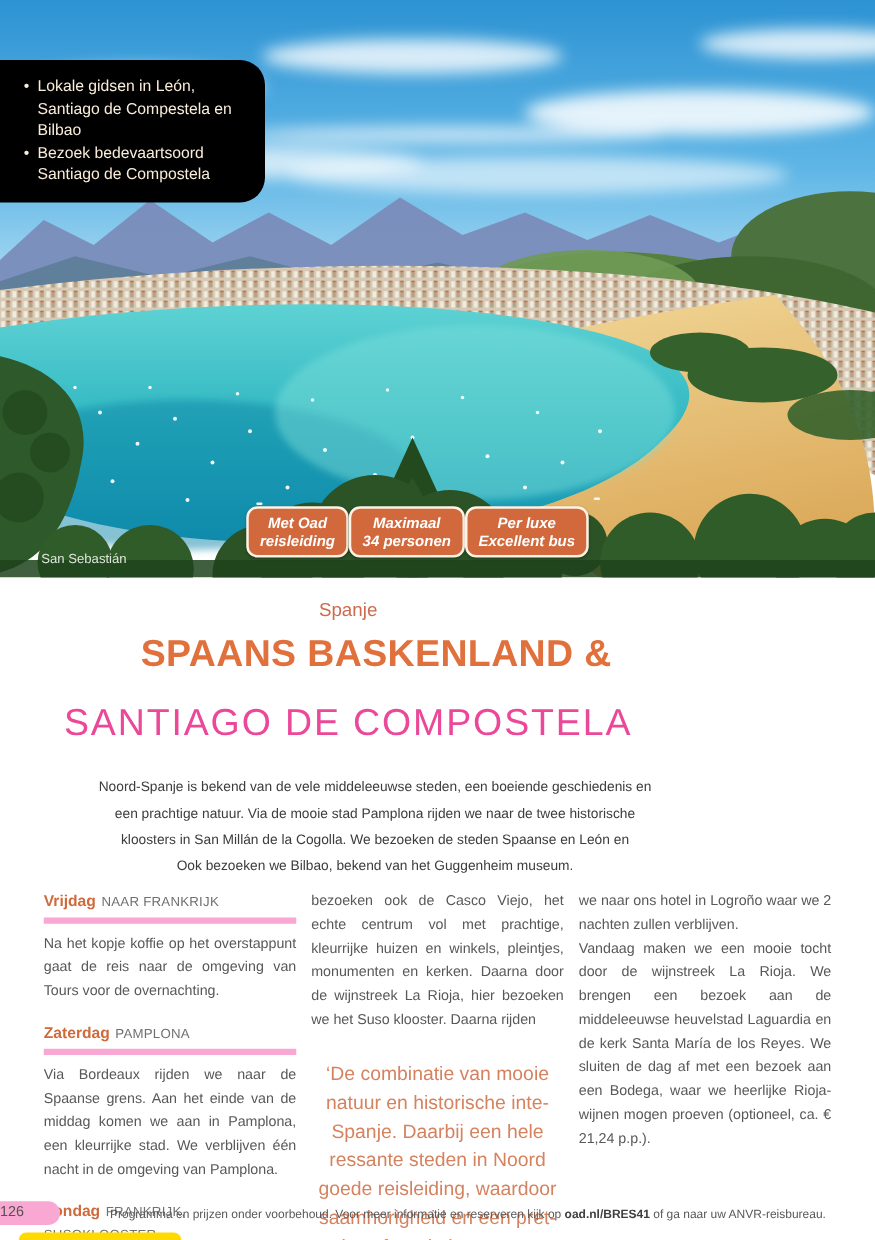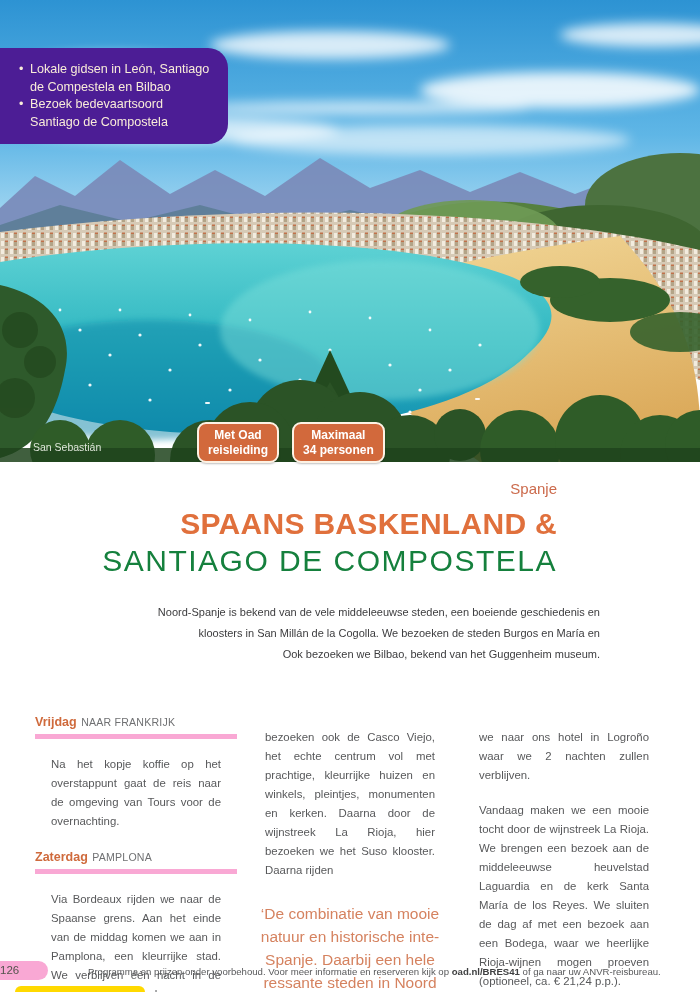--- a/index.html
+++ b/index.html
@@ -3,44 +3,44 @@
 <meta charset="utf-8">
 <style>
   html,body{margin:0;padding:0;background:#ffffff;}
   .page{position:relative;width:700px;height:992px;background:#ffffff;overflow:hidden;
         font-family:"Liberation Sans",sans-serif;}
 
   
   .hero{position:absolute;top:0;left:0;width:700px;height:462px;}
   .hero svg{display:block;width:100%;height:100%;}
 
-  .callout{position:absolute;top:48px;left:0;width:228px;box-sizing:border-box;
-           background:#4c1d95;border-radius:0 20px 20px 0;padding:13px 12px 13px 19px;
+  .callout{position:absolute;top:48px;left:0;width:212px;box-sizing:border-box;
+           background:#000000;border-radius:0 20px 20px 0;padding:13px 12px 13px 19px;
            color:#f9ecd9;}
   .callout ul{margin:0;padding:0;list-style:none;}
   .callout li{font-size:12.6px;line-height:17.5px;padding-left:11px;position:relative;}
   .callout li::before{content:"•";position:absolute;left:0;}
 
-  .badges{position:absolute;top:422px;left:197px;display:flex;gap:13px;}
+  .badges{position:absolute;top:405px;left:197px;display:flex;font-style:italic;}
   .badge{background:#d2693c;border:2px solid #fdf2e4;border-radius:9px;color:#fff;
          font-weight:bold;font-size:12px;line-height:14.5px;text-align:center;
          padding:4px 9px;box-shadow:0 1px 2px rgba(0,0,0,.25);}
   .caption{position:absolute;left:33px;top:441px;color:#e9efe4;font-size:10.5px;opacity:.95;}
 
   
-  .head{position:absolute;top:462px;left:0;width:557px;text-align:right;}
+  .head{position:absolute;top:462px;left:0;width:557px;text-align:center;}
   .kicker{color:#cc6b4d;font-size:15px;margin-top:18px;}
   .title1{color:#e0703c;font-size:30px;font-weight:bold;letter-spacing:.3px;margin-top:10px;margin-left:45px;}
-  .title2{color:#15803d;font-size:30px;font-weight:normal;letter-spacing:1.5px;margin-top:3px;}
+  .title2{color:#ec4899;font-size:30px;font-weight:normal;letter-spacing:1.5px;margin-top:21px;}
   .intro{margin:24px auto 0;width:600px;color:#3c3c3e;font-size:11px;line-height:21px;}
 
   
   .columns{position:absolute;top:712px;left:35px;width:630px;display:flex;gap:12px;}
   .col{flex:0 0 202px;width:202px;}
-  .p{font-size:11.4px;line-height:19px;color:#57585a;text-align:justify;margin:16px;}
+  .p{font-size:11.4px;line-height:19px;color:#57585a;text-align:justify;margin:0;}
   .dayhead{margin-top:14px;padding-bottom:4px;border-bottom:5px solid #f9a8d4;margin-bottom:7px;}
   .dayhead.first{margin-top:0;}
   .day{color:#cf6a3c;font-weight:bold;font-size:12.5px;}
   .sub{color:#6f7072;font-size:10.6px;letter-spacing:.2px;}
   .quote{margin-top:22px;text-align:center;color:#d5825f;font-size:15.5px;line-height:23px;}
 
   
   .footer-num{position:absolute;left:0;top:961px;width:48px;height:19px;background:#f9a8d4;
               border-radius:0 10px 10px 0;color:#53544d;font-size:11.5px;line-height:19px;
               text-align:left;}
@@ -206,32 +206,37 @@
 
     <div class="badges">
       <div class="badge">
         <div>Met Oad</div>
         <div>reisleiding</div>
       </div>
       <div class="badge">
         <div>Maximaal</div>
         <div>34 personen</div>
       </div>
+      <div class="badge">
+        <div>Per luxe</div>
+        <div>Excellent bus</div>
+      </div>
     </div>
 
     <div class="caption">San Sebastián</div>
   </div>
 
   <div class="head">
     <div class="kicker">Spanje</div>
     <div class="title1">SPAANS BASKENLAND &amp;</div>
     <div class="title2">SANTIAGO DE COMPOSTELA</div>
     <div class="intro">
       <div>Noord-Spanje is bekend van de vele middeleeuwse steden, een boeiende geschiedenis en</div>
-      <div>kloosters in San Millán de la Cogolla. We bezoeken de steden Burgos en María en</div>
+      <div>een prachtige natuur. Via de mooie stad Pamplona rijden we naar de twee historische</div>
+      <div>kloosters in San Millán de la Cogolla. We bezoeken de steden Spaanse en León en</div>
       <div>Ook bezoeken we Bilbao, bekend van het Guggenheim museum.</div>
     </div>
   </div>
 
   <div class="columns">
 
     <div class="col">
       <div class="dayhead first">
         <span class="day">Vrijdag</span>
         <span class="sub">NAAR FRANKRIJK</span>

